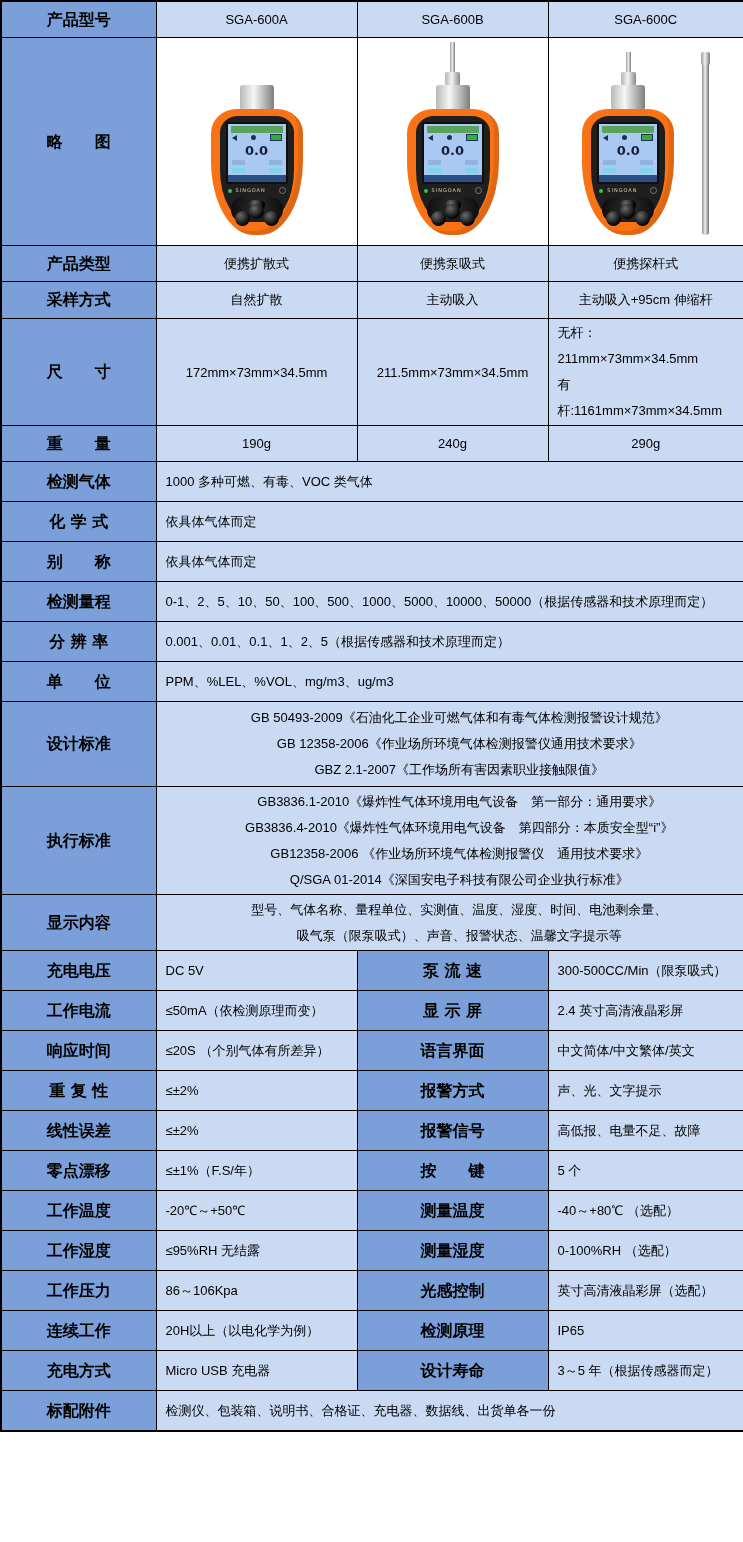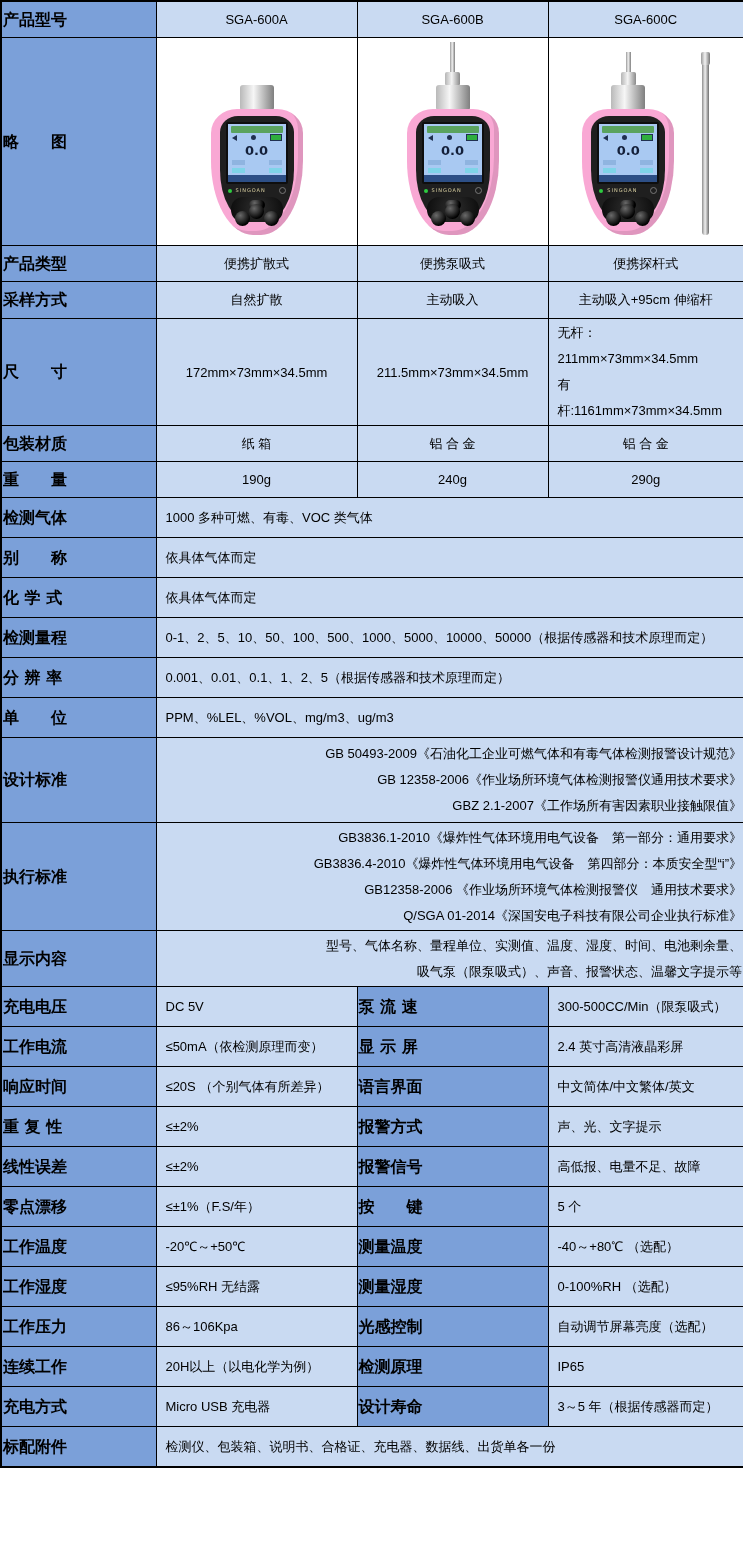--- a/index.html
+++ b/index.html
@@ -1,42 +1,42 @@
 <!DOCTYPE html>
 <html><head>
 <meta charset="utf-8">
 <style>
   html,body{margin:0;padding:0;background:#fff;}
   body{width:743px;font-family:"DejaVu Sans",sans-serif;color:#000;}
   table{border-collapse:collapse;table-layout:fixed;width:743px;border:2px solid #000;}
   td{border:1px solid #000;vertical-align:middle;overflow:hidden;}
   col.c1{width:155px}col.c2{width:201px}col.c3{width:191px}col.c4{width:196px}
-  td.lbl{background:#7BA0D9;font-weight:bold;font-size:16px;text-align:left;line-height:22px;}
+  td.lbl{background:#7BA0D9;font-weight:bold;font-size:16px;text-align:center;line-height:22px;}
   td.val{background:#C9DAF2;font-family:Liberation Sans, sans-serif;font-size:13px;}
   .c{text-align:center}
   .l{text-align:left;padding-left:9px;padding-right:16px}
   .pre{white-space:pre-line;line-height:26px;}
   tr.h33 td{height:33px}
   tr.h34 td{height:34px}
   tr.h61 td{height:61px}
   tr.h37 td{height:37px}
   tr.h82 td{height:82px}
   tr.h105 td{height:105px}
   tr.h53 td{height:53px}
   tr.himg td{height:205px}
-  td.ml div{line-height:26px;padding-left:19px;text-align:right;}
+  td.ml div{line-height:26px;padding-left:19px;text-align:center;}
   
   td.cellimg{background:#fff;position:relative;padding:0;}
   .devwrap{position:absolute;inset:0;display:flex;align-items:flex-end;justify-content:center;padding-bottom:10px;box-sizing:border-box;}
   .dev{display:flex;flex-direction:column;align-items:center;}
   .probe{width:5px;height:30px;background:linear-gradient(90deg,#9a9a9a,#f0f0f0 45%,#7e7e7e);}
   .probe.short{height:20px;}
   .nozzle{width:15px;height:13px;background:linear-gradient(90deg,#b5b5b5,#f4f4f4 45%,#8a8a8a);border-radius:2px 2px 1px 1px;}
   .cap{width:34px;height:25px;background:linear-gradient(90deg,#b9b9b9,#f6f6f6 40%,#7f7f7f);border-radius:3px 3px 2px 2px;}
-  .bodyy{width:92px;height:126px;margin-top:-1px;background:#f9a8d4;border-radius:26px 26px 42px 42px/24px 24px 74px 74px;position:relative;box-shadow:inset -5px -4px 0 rgba(0,0,0,0.10);}
+  .bodyy{width:92px;height:126px;margin-top:-1px;background:#f97316;border-radius:26px 26px 42px 42px/24px 24px 74px 74px;position:relative;box-shadow:inset -5px -4px 0 rgba(0,0,0,0.10);}
   .panel{position:absolute;top:7px;left:9px;right:9px;bottom:13px;background:#1F1F1F;border-radius:18px 18px 30px 30px/16px 16px 52px 52px;display:flex;flex-direction:column;align-items:center;}
   .screen{width:58px;height:62px;margin-top:6px;background:#A9C9F2;border:2px solid #0e0e0e;border-radius:2px;display:flex;flex-direction:column;box-sizing:content-box;}
   .scr-top{height:7px;margin:2px 3px 0;background:#5aa35f;border-radius:1px;}
   .scr-icons{height:9px;display:flex;align-items:center;justify-content:space-between;padding:0 4px;}
   .ic-spk{width:0;height:0;border-top:3px solid transparent;border-bottom:3px solid transparent;border-right:5px solid #203050;}
   .ic-fan{width:5px;height:5px;background:#203050;border-radius:50%;}
   .ic-batt{width:10px;height:5px;background:#2fae3f;border:1px solid #203050;}
   .scr-val{text-align:center;font-family:"DejaVu Sans",sans-serif;font-weight:bold;font-size:13px;color:#14203a;margin:1px 0;}
   .scr-row{height:6px;margin:1px 4px;display:flex;justify-content:space-between;}
   .chip{width:13px;height:5px;background:#7fd4e8;}
@@ -216,42 +216,36 @@
     <td class="val c">主动吸入+95cm 伸缩杆</td>
   </tr>
   <tr class="h61">
     <td class="lbl">尺　　寸</td>
     <td class="val c">172mm×73mm×34.5mm</td>
     <td class="val c">211.5mm×73mm×34.5mm</td>
     <td class="val l pre">无杆：211mm×73mm×34.5mm
 有杆:1161mm×73mm×34.5mm</td>
   </tr>
   <tr class="h33">
-    <td class="lbl">包装材质</td>
-    <td class="val c">纸 箱</td>
-    <td class="val c">铝 合 金</td>
-    <td class="val c">铝 合 金</td>
-  </tr>
-  <tr class="h33">
     <td class="lbl">重　　量</td>
     <td class="val c">190g</td>
     <td class="val c">240g</td>
     <td class="val c">290g</td>
   </tr>
 
   <tr class="h37">
     <td class="lbl">检测气体</td>
     <td class="val l" colspan="3">1000 多种可燃、有毒、VOC 类气体</td>
   </tr>
   <tr class="h37">
+    <td class="lbl">化 学 式</td>
+    <td class="val l" colspan="3">依具体气体而定</td>
+  </tr>
+  <tr class="h37">
     <td class="lbl">别　　称</td>
-    <td class="val l" colspan="3">依具体气体而定</td>
-  </tr>
-  <tr class="h37">
-    <td class="lbl">化 学 式</td>
     <td class="val l" colspan="3">依具体气体而定</td>
   </tr>
   <tr class="h37">
     <td class="lbl">检测量程</td>
     <td class="val l" colspan="3">0-1、2、5、10、50、100、500、1000、5000、10000、50000（根据传感器和技术原理而定）</td>
   </tr>
   <tr class="h37">
     <td class="lbl">分 辨 率</td>
     <td class="val l" colspan="3">0.001、0.01、0.1、1、2、5（根据传感器和技术原理而定）</td>
   </tr>
@@ -330,21 +324,21 @@
   <tr class="h37">
     <td class="lbl">工作湿度</td>
     <td class="val l">≤95%RH 无结露</td>
     <td class="lbl">测量湿度</td>
     <td class="val l">0-100%RH （选配）</td>
   </tr>
   <tr class="h37">
     <td class="lbl">工作压力</td>
     <td class="val l">86～106Kpa</td>
     <td class="lbl">光感控制</td>
-    <td class="val l">自动调节屏幕亮度（选配）</td>
+    <td class="val l">英寸高清液晶彩屏（选配）</td>
   </tr>
   <tr class="h37">
     <td class="lbl">连续工作</td>
     <td class="val l">20H以上（以电化学为例）</td>
     <td class="lbl">检测原理</td>
     <td class="val l">IP65</td>
   </tr>
   <tr class="h37">
     <td class="lbl">充电方式</td>
     <td class="val l">Micro USB 充电器</td>

